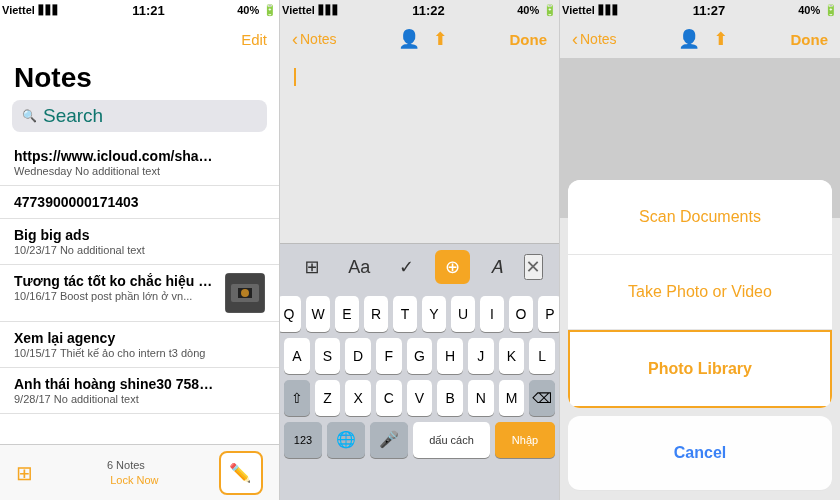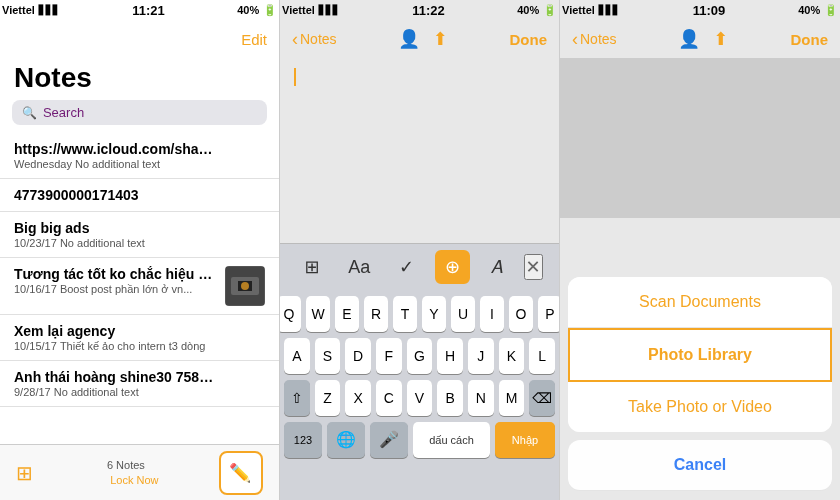--- a/index.html
+++ b/index.html
@@ -76,21 +76,21 @@
     .search-bar {
       margin: 0 12px 8px;
       background: #e5e5ea;
       border-radius: 8px;
       padding: 5px 10px;
       display: flex;
       align-items: center;
       gap: 6px;
     }
     .search-icon-txt { font-size: 12px; color: #888; }
-    .search-placeholder { font-size: 13px; color: #701a75; }
+    .search-placeholder { font-size: 19px; color: #0f766e; }
 
     .note-list { overflow-y: auto; }
     .note-item {
       padding: 8px 14px;
       border-bottom: 1px solid #e0e0e0;
       display: flex;
       justify-content: space-between;
       align-items: flex-start;
       cursor: pointer;
     }
@@ -257,21 +257,21 @@
       position: absolute;
       bottom: 0;
       left: 0;
       right: 0;
       background: transparent;
       padding: 8px;
     }
     .action-item {
       background: rgba(255,255,255,0.92);
       margin-bottom: 1px;
-      padding: 16px 16px;
+      padding: 28px 16px;
       text-align: center;
       font-size: 16px;
       color: #f5a623;
       cursor: pointer;
       border-bottom: 1px solid rgba(0,0,0,0.1);
     }
     .action-item:first-child { border-radius: 12px 12px 0 0; }
     .action-item.cancel {
       border-radius: 12px;
       font-weight: 600;
@@ -476,21 +476,21 @@
   </div>
 </div>
 
 <div class="panel panel-3" style="position:relative; border-right:none;">
 
   <div class="status-bar">
     <div class="status-left">
       <span>Viettel</span>
       <span style="font-size:9px;">▋▋▋</span>
     </div>
-    <span style="font-weight:700;font-size:13px;">11:09</span>
+    <span style="font-weight:700;font-size:13px;">11:27</span>
     <div class="status-right">
       <span>40%</span>🔋
     </div>
   </div>
 
   <div class="nav-bar">
     <div style="display:flex;align-items:center;gap:2px;">
       <span class="nav-back">‹</span>
       <button class="nav-btn" style="font-size:14px;">Notes</button>
     </div>
@@ -499,18 +499,18 @@
       <span class="nav-icon">⬆</span>
     </div>
     <button class="nav-btn" style="font-weight:600;">Done</button>
   </div>
 
   <div style="flex:1; background:#ccc; height:160px;"></div>
 
   <div class="action-sheet">
     <div class="action-group">
       <div class="action-item">Scan Documents</div>
+      <div class="action-item">Take Photo or Video</div>
       <div class="action-item" style="border: 2px solid #f5a623; font-weight:600;">Photo Library</div>
-      <div class="action-item">Take Photo or Video</div>
     </div>
     <div class="action-item cancel" style="background:rgba(255,255,255,0.95); border-radius:12px;">Cancel</div>
   </div>
 </div>
 
 </body></html>

